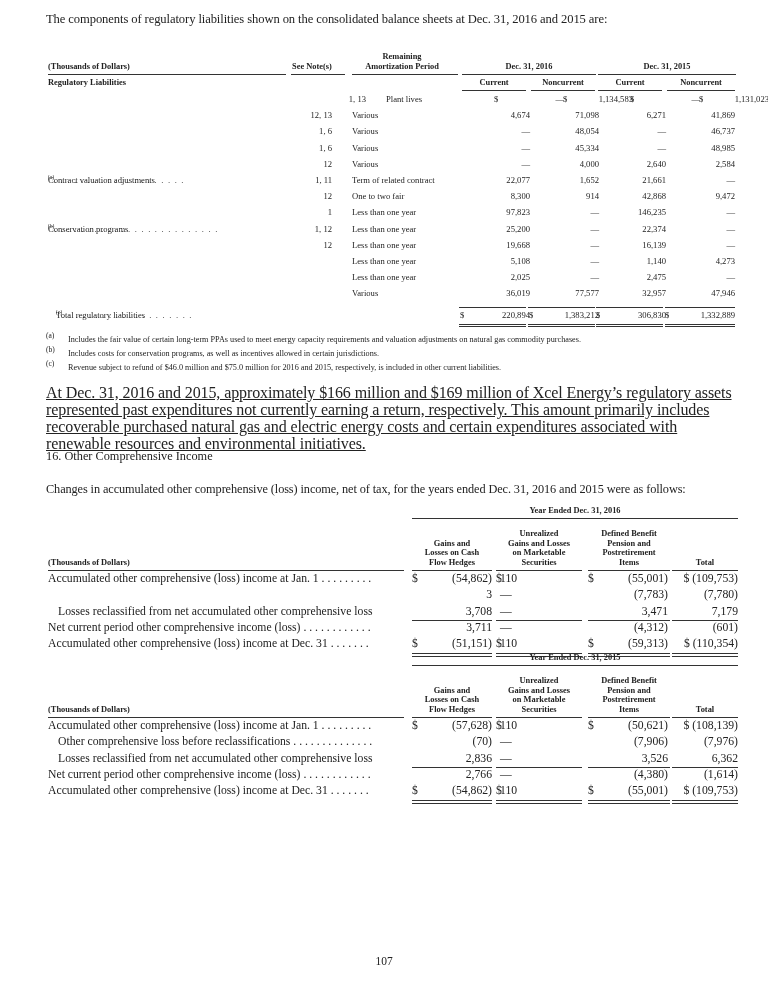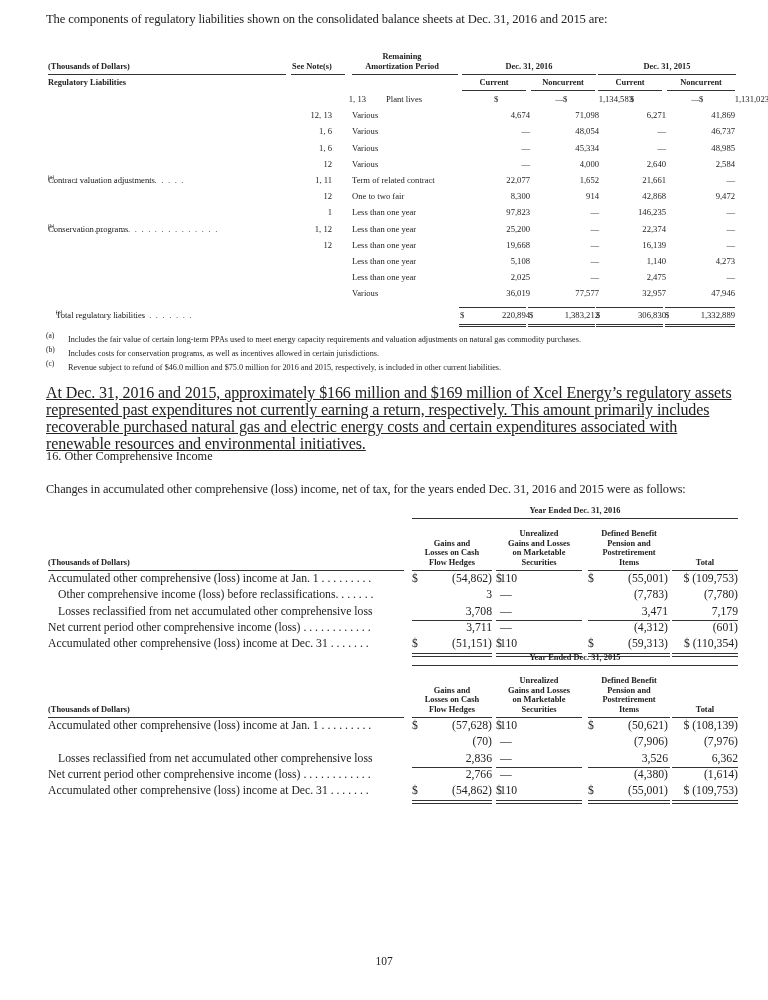--- a/index.html
+++ b/index.html
@@ -322,21 +322,20 @@
       <span class="lbl">Accumulated other comprehensive (loss) income at Jan. 1 . . . . . . . . .</span>
       <span class="d1">$</span>
       <span class="v1">(54,862)</span>
       <span class="d2">$</span>
       <span class="v2">110</span>
       <span class="d3">$</span>
       <span class="v3">(55,001)</span>
       <span class="v4">$ (109,753)</span>
     </div>
     <div class="row" style="top:82.3px;">
-      <span class="lbl ind">Other comprehensive income (loss) before reclassifications. . . . . . .</span>
       <span class="d1"></span>
       <span class="v1">3</span>
       <span class="d2"></span>
       <span class="v2">—</span>
       <span class="d3"></span>
       <span class="v3">(7,783)</span>
       <span class="v4">(7,780)</span>
     </div>
     <div class="row" style="top:98.6px;">
       <span class="lbl ind">Losses reclassified from net accumulated other comprehensive loss</span>
@@ -403,20 +402,21 @@
       <span class="lbl">Accumulated other comprehensive (loss) income at Jan. 1 . . . . . . . . .</span>
       <span class="d1">$</span>
       <span class="v1">(57,628)</span>
       <span class="d2">$</span>
       <span class="v2">110</span>
       <span class="d3">$</span>
       <span class="v3">(50,621)</span>
       <span class="v4">$ (108,139)</span>
     </div>
     <div class="row" style="top:82.3px;">
+      <span class="lbl ind">Other comprehensive loss before reclassifications . . . . . . . . . . . . . .</span>
       <span class="d1"></span>
       <span class="v1">(70)</span>
       <span class="d2"></span>
       <span class="v2">—</span>
       <span class="d3"></span>
       <span class="v3">(7,906)</span>
       <span class="v4">(7,976)</span>
     </div>
     <div class="row" style="top:98.6px;">
       <span class="lbl ind">Losses reclassified from net accumulated other comprehensive loss</span>

